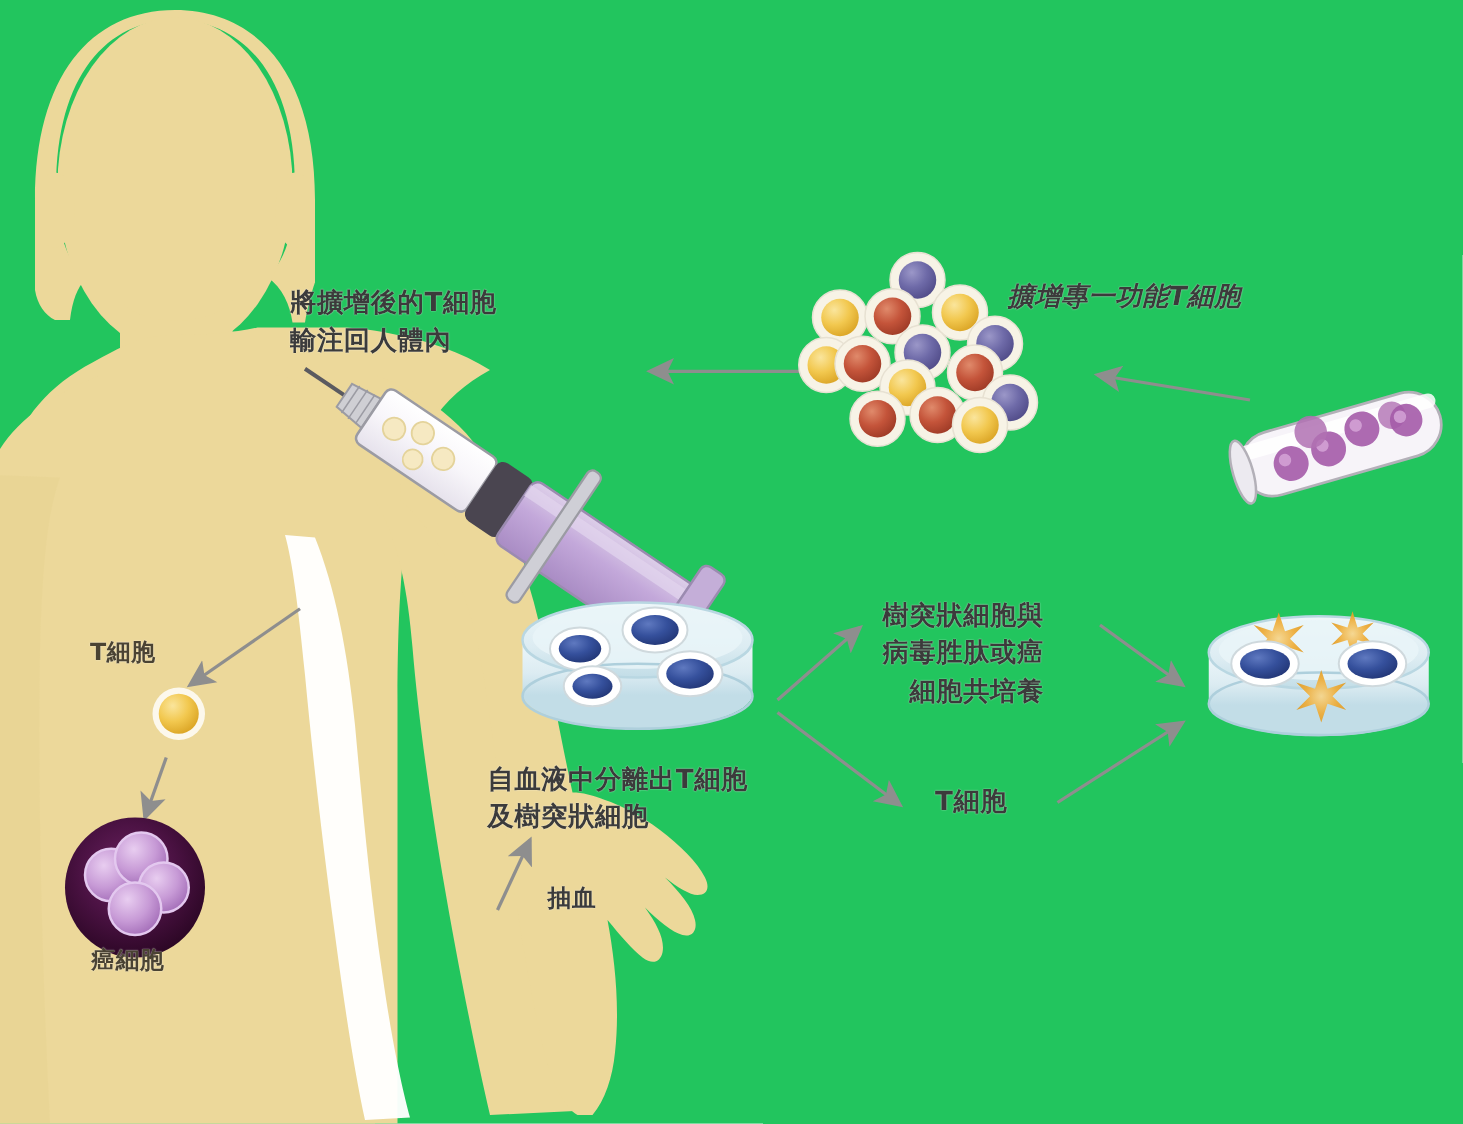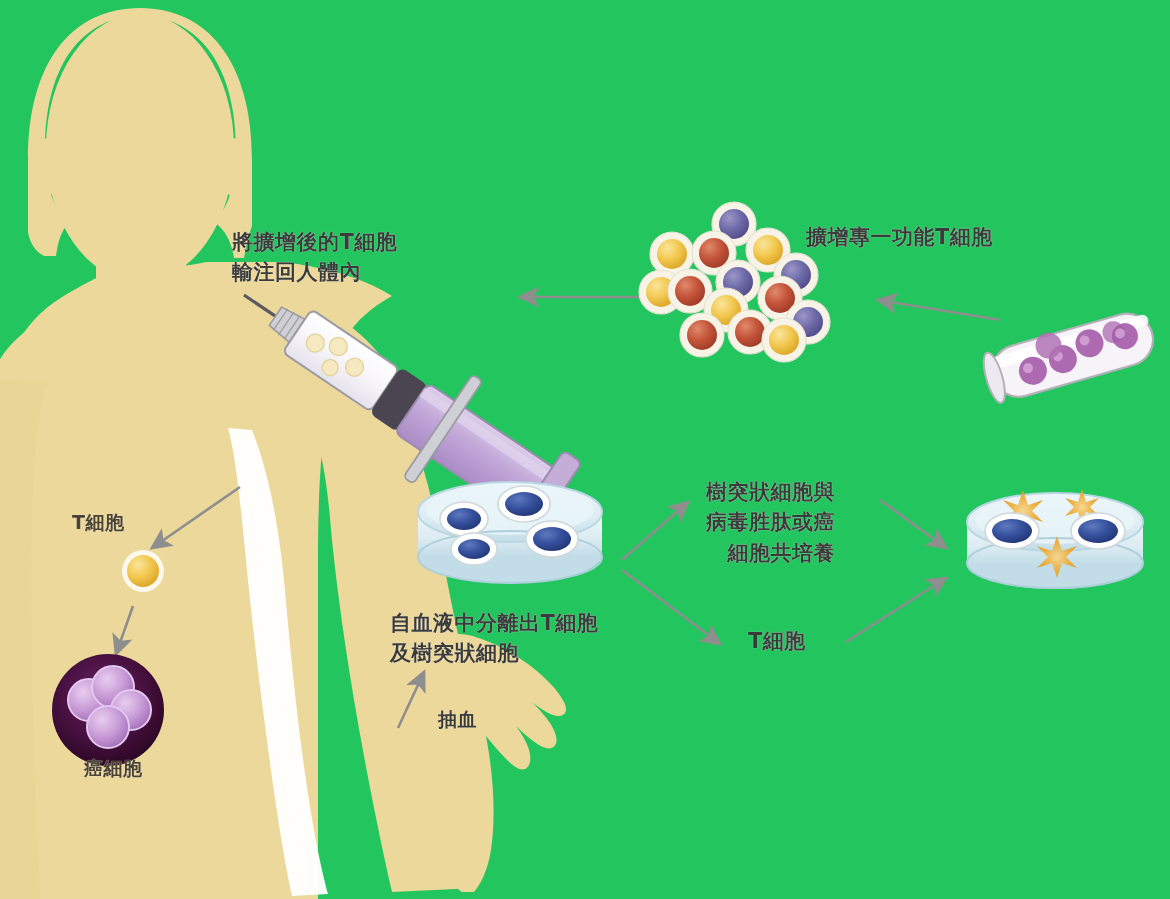--- a/index.html
+++ b/index.html
@@ -337,31 +337,31 @@
       <circle cx="89" cy="700" r="21" fill="url(#gTumorCell)" stroke="#e3c8ef" stroke-width="2"></circle>
       <circle cx="113" cy="687" r="21" fill="url(#gTumorCell)" stroke="#e3c8ef" stroke-width="2"></circle>
       <circle cx="131" cy="710" r="20" fill="url(#gTumorCell)" stroke="#e3c8ef" stroke-width="2"></circle>
       <circle cx="108" cy="727" r="21" fill="url(#gTumorCell)" stroke="#e3c8ef" stroke-width="2"></circle>
     </g>
   </svg>
 
   <div class="cap" style="left:232px; top:227px;">將擴增後的T細胞
 輸注回人體內</div>
 
-  <div class="cap" style="left:806px; top:222px;">擴增專一功能T細胞</div>
+  <div class="cap" style="left:806px; top:222px;font-style:italic;">擴增專一功能T細胞</div>
 
   <div class="cap" style="left:706px; top:477px;text-align:right;">樹突狀細胞與
 病毒胜肽或癌
 細胞共培養</div>
 
   <div class="cap" style="left:390px; top:608px;">自血液中分離出T細胞
 及樹突狀細胞</div>
 
 
   <div class="cap small onbody" style="left:72px; top:509px;">T細胞</div>
 
   <div class="cap" style="left:748px; top:626px;">T細胞</div>
 
-  <div class="cap small onbody" style="left:84px; top:755px;font-family:Liberation Serif, serif;">癌細胞</div>
+  <div class="cap small onbody" style="left:73px; top:755px;font-family:Liberation Serif, serif;">癌細胞</div>
 
   <div class="cap small" style="left:426px; top:706px;margin-left:12px;">抽血</div>
 
 </div>
 
 </body></html>

